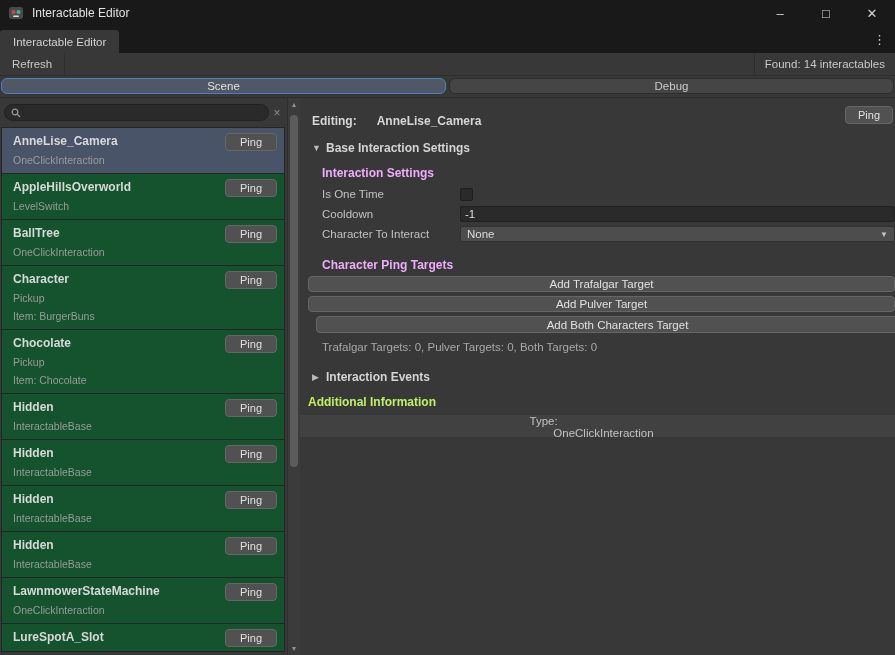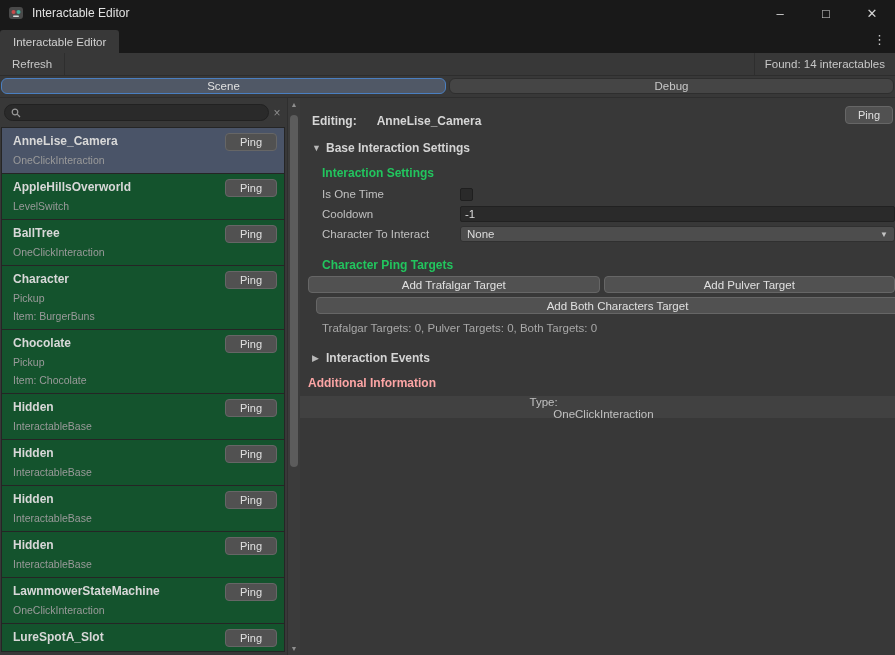--- a/index.html
+++ b/index.html
@@ -111,45 +111,45 @@
   }
   
   .right-panel { flex: 1; position: relative; padding-top: 6px; overflow: hidden; }
   .editing-row { display: flex; align-items: flex-end; height: 20px; margin: 4px 0 12px 12px; }
   .editing-label { font-weight: bold; font-size: 12px; color: #d6d6d6; margin-right: 20px; }
   .editing-value { font-weight: bold; font-size: 12px; color: #d6d6d6; }
   .editing-ping { position: absolute; right: 2px; top: 8px; width: 48px; }
   .foldout { display: flex; align-items: center; margin: 12px 0 4px 12px; height: 16px; }
   .foldout .tri { font-size: 9px; color: #b8b8b8; width: 14px; }
   .foldout .fo-label { font-weight: bold; font-size: 12px; color: #d4d4d4; }
-  .subheader { font-weight: bold; font-size: 12px; color: #22c55e; margin: 10px 0 4px 22px; }
+  .subheader { font-weight: bold; font-size: 12px; color: #f0abfc; margin: 10px 0 4px 22px; }
   .field-row { display: flex; align-items: center; height: 20px; margin-left: 22px; }
   .field-label { width: 138px; flex: 0 0 auto; font-size: 11.5px; color: #c0c0c0; }
   .checkbox {
     width: 13px; height: 13px; background: var(--field-bg, #2a2a2a);
     border: 1px solid #1f1f1f; border-radius: 2px;
   }
   .text-field {
     flex: 1; height: 16px; background: var(--field-bg, #2a2a2a);
     border: 1px solid #212121; border-radius: 2px; color: #dcdcdc;
     font-size: 11.5px; font-family: inherit; padding: 0 4px; outline: none;
   }
   .dropdown {
     flex: 1; height: 16px; background: #4d4d4d; border: 1px solid #303030;
     border-radius: 3px; display: flex; align-items: center; padding: 0 6px;
     color: #dcdcdc; font-size: 11.5px;
   }
   .dropdown .dd-arrow { margin-left: auto; font-size: 8px; color: #c4c4c4; }
-  .btn-row { display: flex; gap: 4px; margin: 2px 0 4px 8px; }
+  .btn-row { display: flex; gap: 4px; margin: 2px 0 4px 8px; flex-direction: column; }
   .btn-row .ubtn, .wide-btn { height: 17px; line-height: 14px; font-size: 11.5px; }
   .btn-row .ubtn { flex: 1; }
   .wide-btn { display: block; width: calc(100% - 8px); margin: 0 0 8px 16px; padding-left: 16px; }
   .summary { font-size: 11.5px; color: #a8a8a8; margin: 8px 0 0 22px; }
   .events-foldout { margin-top: 16px; }
-  .addl-header { font-weight: bold; font-size: 12px; color: #fca5a5; margin: 10px 0 0 8px; }
+  .addl-header { font-weight: bold; font-size: 12px; color: #bef264; margin: 10px 0 0 8px; }
   .type-row {
     display: flex; align-items: center; height: 22px; background: #414141;
     margin-top: 6px; padding-left: 12px; flex-direction: column;
   }
   .type-label { width: 148px; flex: 0 0 auto; font-size: 11.5px; color: #c0c0c0; }
   .type-value { font-size: 11.5px; color: #c0c0c0; }
 </style>
 </head>
 <body>
 

